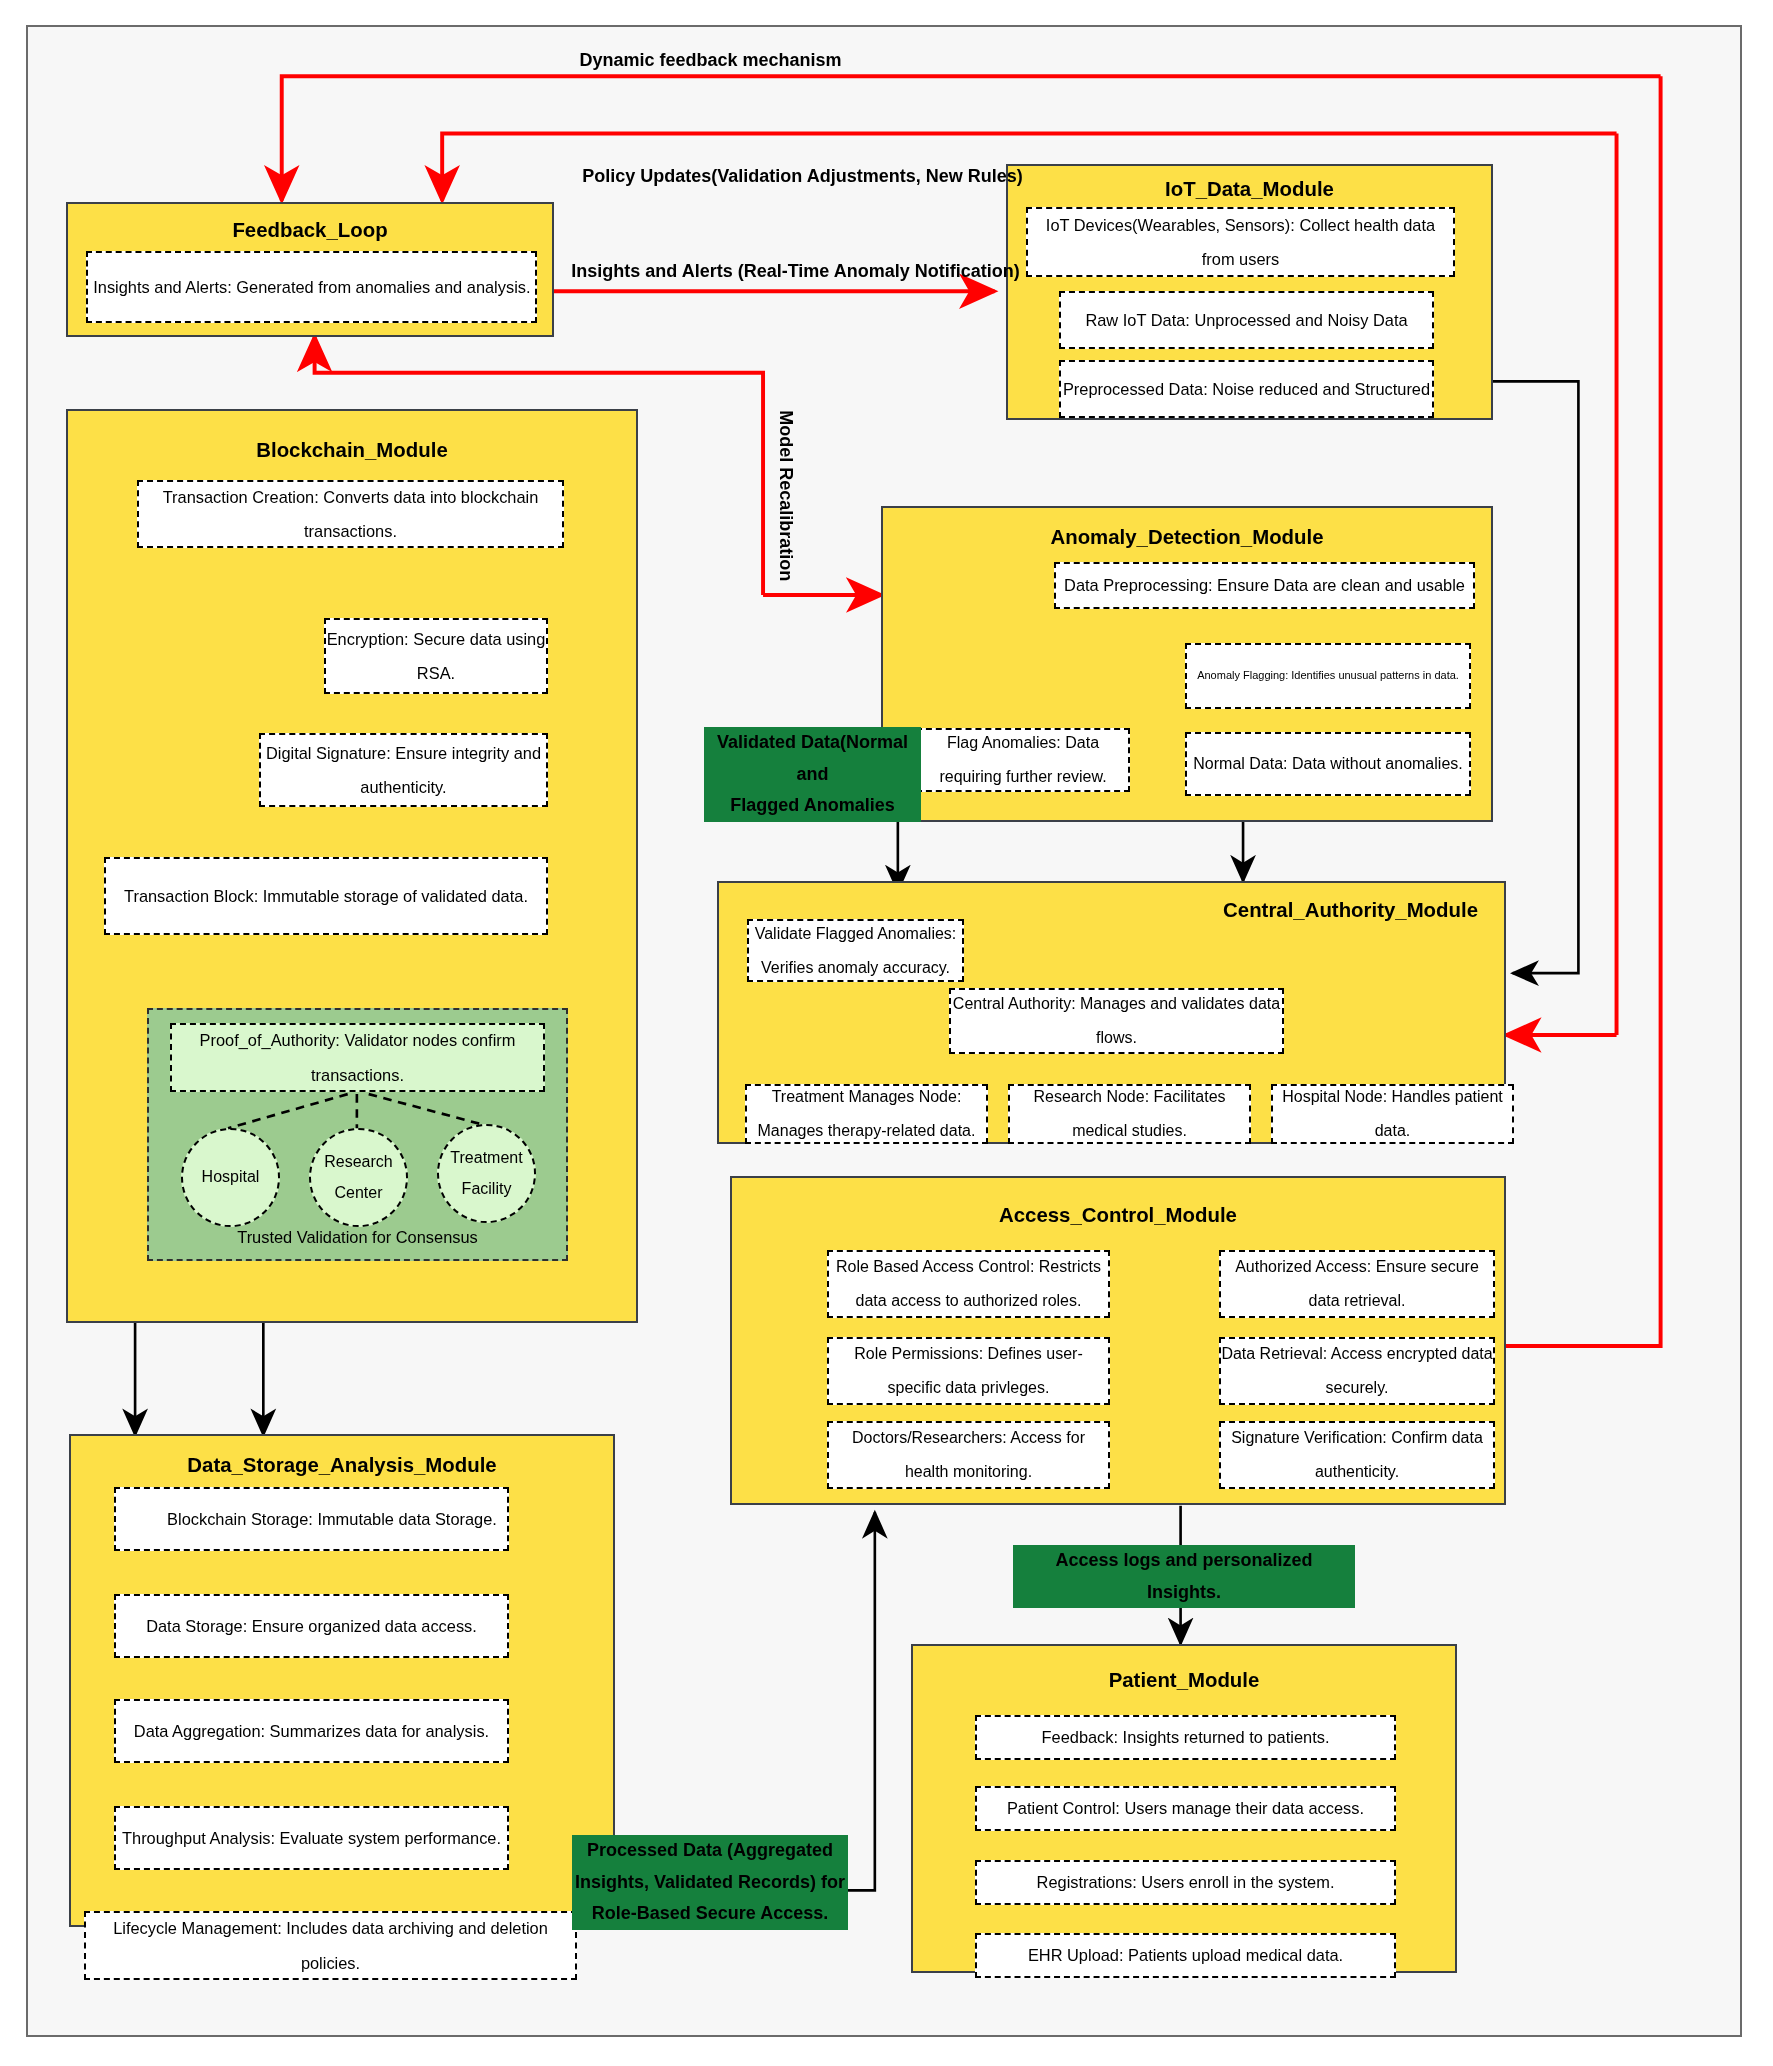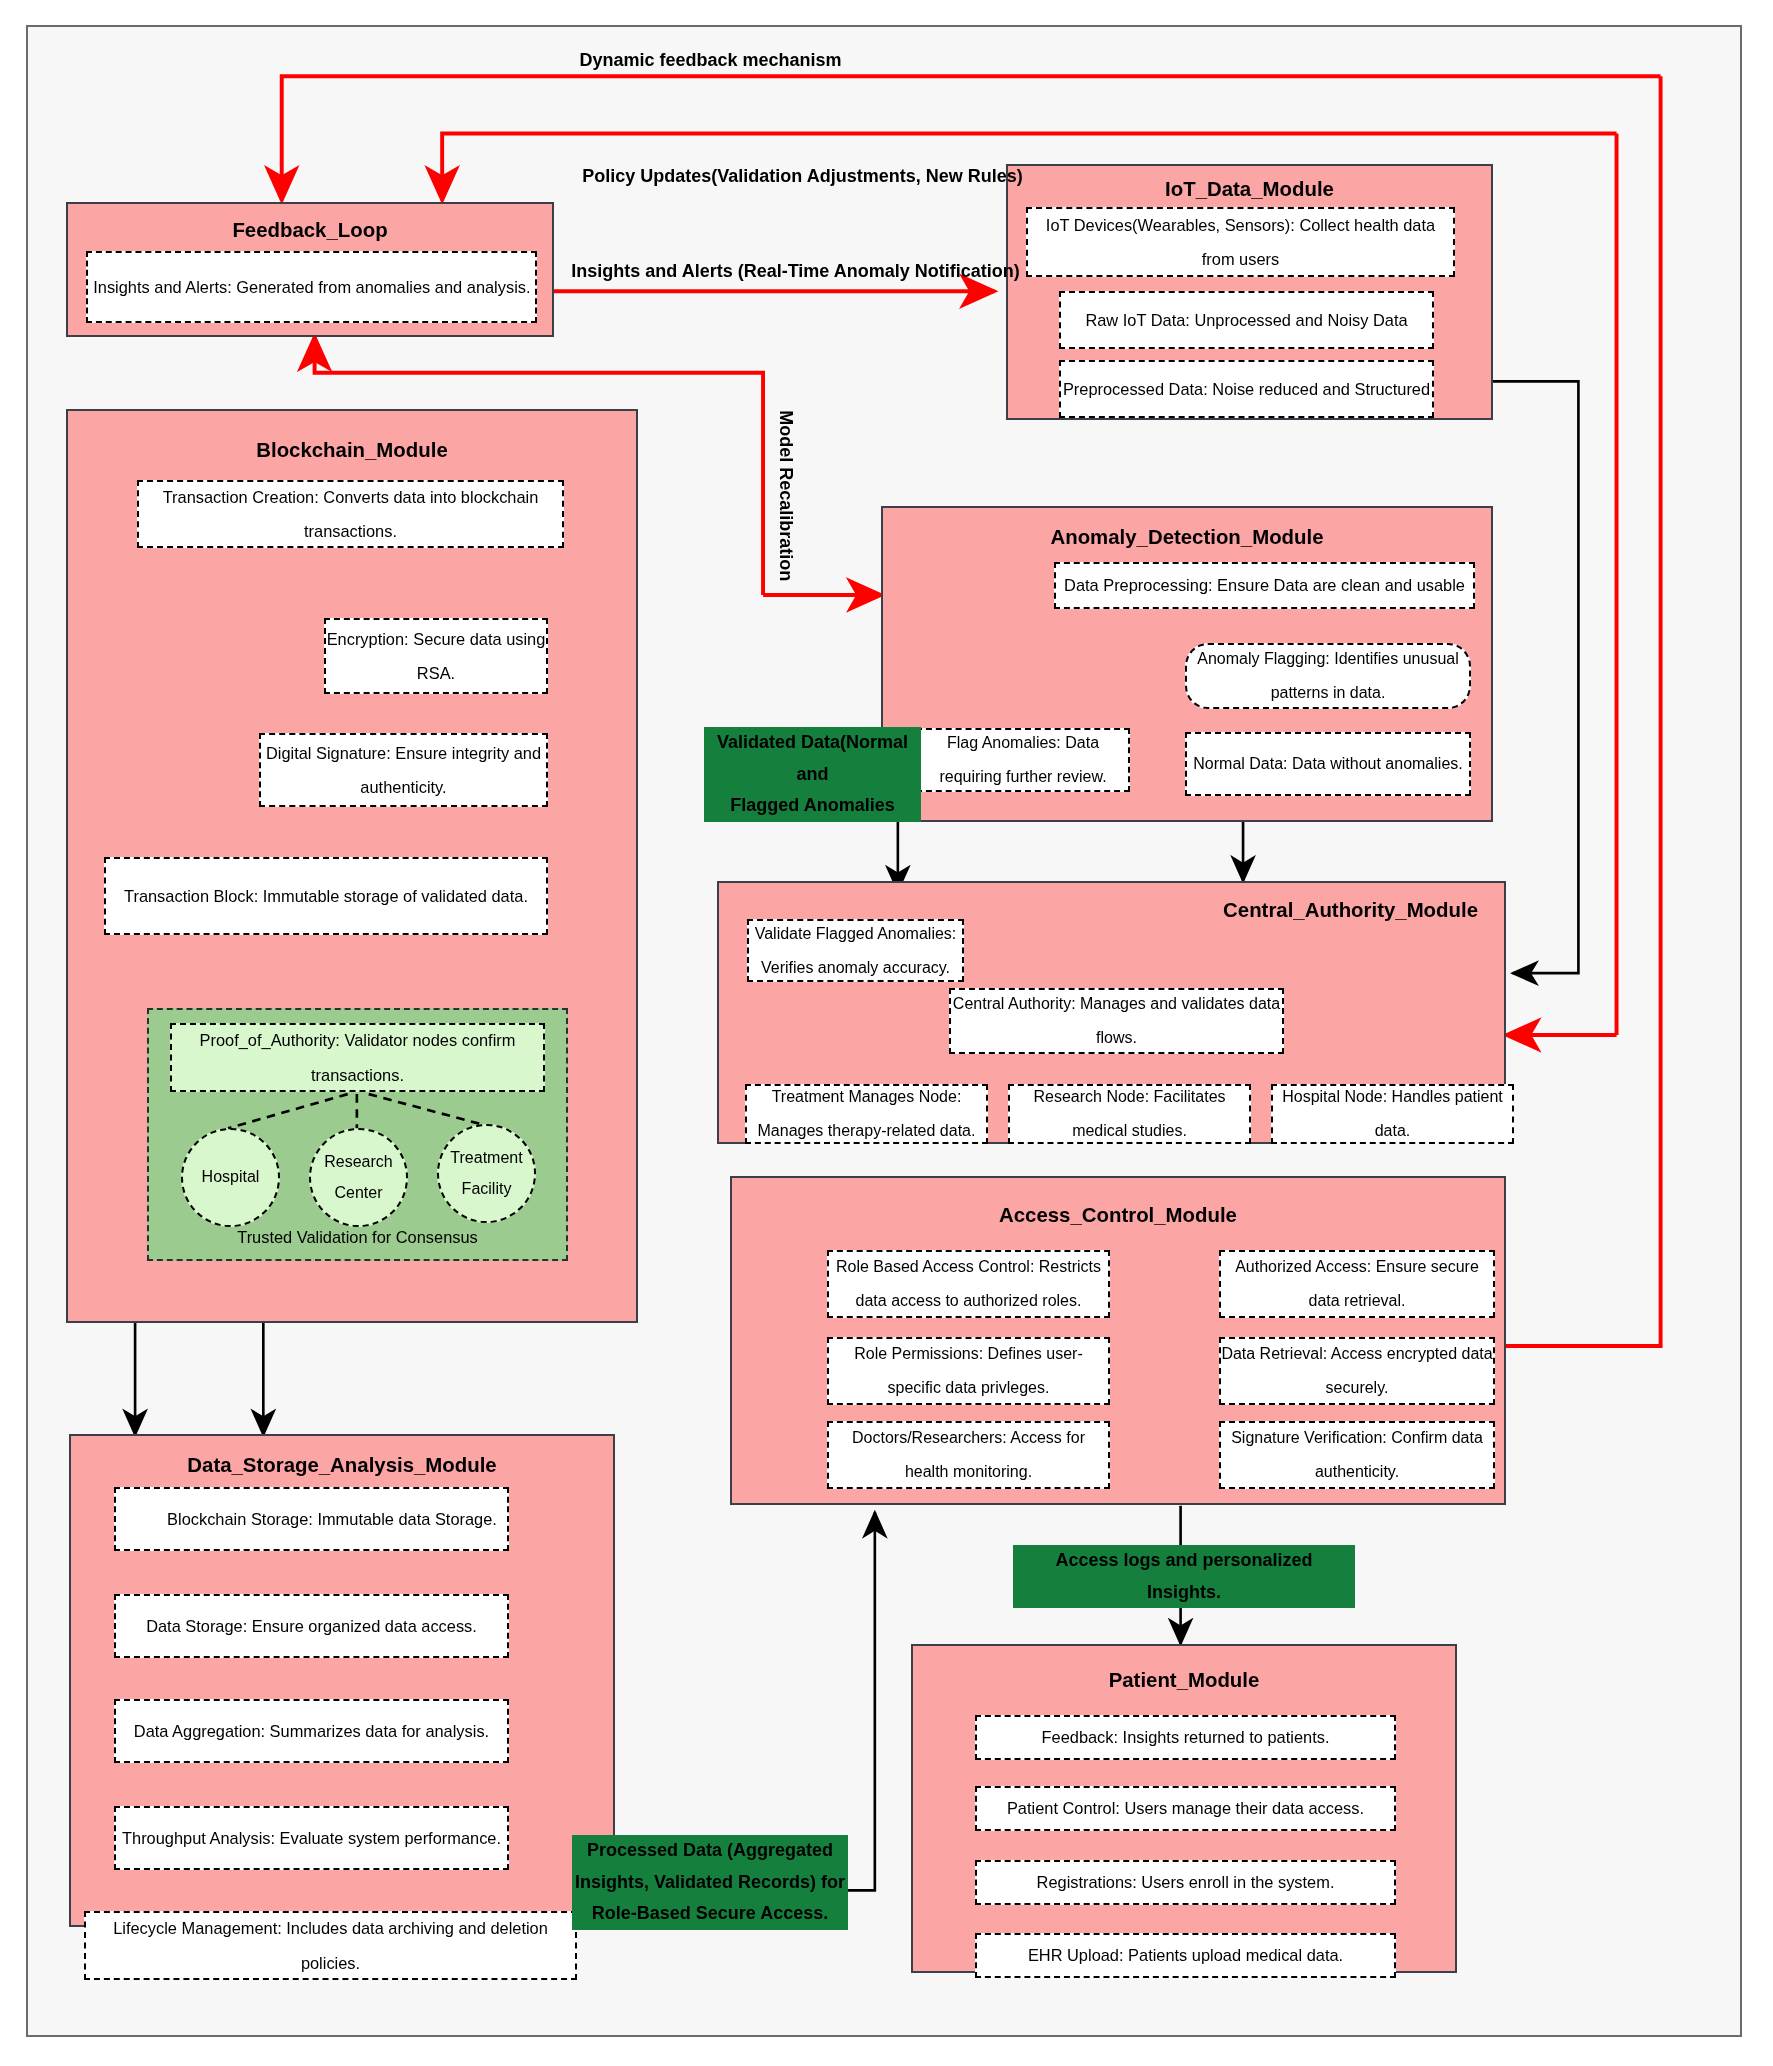--- a/index.html
+++ b/index.html
@@ -1,21 +1,21 @@
 <!DOCTYPE html>
 <html style="font-size:10.5px"><head>
 <meta charset="utf-8">
 <style>
   html,body{margin:0;padding:0;background:#ffffff;}
   body{font-family:"Liberation Sans","DejaVu Sans",sans-serif;}
   #canvas{position:relative;width:1774px;height:2066px;background:#ffffff;overflow:hidden;}
   #frame{position:absolute;left:26px;top:25px;width:1716px;height:2012px;background:#f7f7f7;border:2.6px solid #6b6b6b;box-sizing:border-box;}
   svg.edges{position:absolute;left:0;top:0;width:1774px;height:2066px;overflow:visible;pointer-events:none;}
 
-  .module{position:absolute;background:#fca5a5;border:2.6px solid #3b4048;box-sizing:border-box;}
+  .module{position:absolute;background:#fde047;border:2.6px solid #3b4048;box-sizing:border-box;}
   .module-title{position:absolute;left:0;right:0;text-align:center;font-weight:bold;color:#000;}
   .leaf{position:absolute;background:#ffffff;border:2px dashed #000;box-sizing:border-box;
         display:flex;flex-direction:column;align-items:center;justify-content:center;
         text-align:center;color:#000;line-height:2.1;}
   .leaf span{display:block;}
 
   .poa{position:absolute;background:#9ccb8f;border:2.6px dashed #2e2e2e;box-sizing:border-box;}
   .poa-leaf{position:absolute;background:#d9f7cd;border:2px dashed #000;box-sizing:border-box;
             display:flex;flex-direction:column;align-items:center;justify-content:center;
             text-align:center;line-height:2.1;}
@@ -173,21 +173,21 @@
         </g>
       </svg>
     </div>
   </div>
 
   <div class="module" style="left:881px;top:506px;width:612px;height:316px;">
     <div class="module-title" style="top:18.4px;font-size:20.4px;">Anomaly_Detection_Module</div>
     <div class="leaf" style="left:171px;top:54px;width:421px;height:47px;font-size:16.4px;">
       <span>Data Preprocessing: Ensure Data are clean and usable</span>
     </div>
-    <div class="leaf" style="left:302px;top:135px;width:286px;height:66px;font-size:16px;border-radius:23px;">
+    <div class="leaf" style="left:302px;top:135px;width:286px;height:66px;font-size:11px;">
       <span>Anomaly Flagging: Identifies unusual patterns in data.</span>
     </div>
     <div class="leaf" style="left:33px;top:220px;width:214px;height:64px;font-size:16px;">
       <span>Flag Anomalies: Data requiring further review.</span>
     </div>
     <div class="leaf" style="left:302px;top:224px;width:286px;height:64px;font-size:16px;">
       <span>Normal Data: Data without anomalies.</span>
     </div>
   </div>
 

